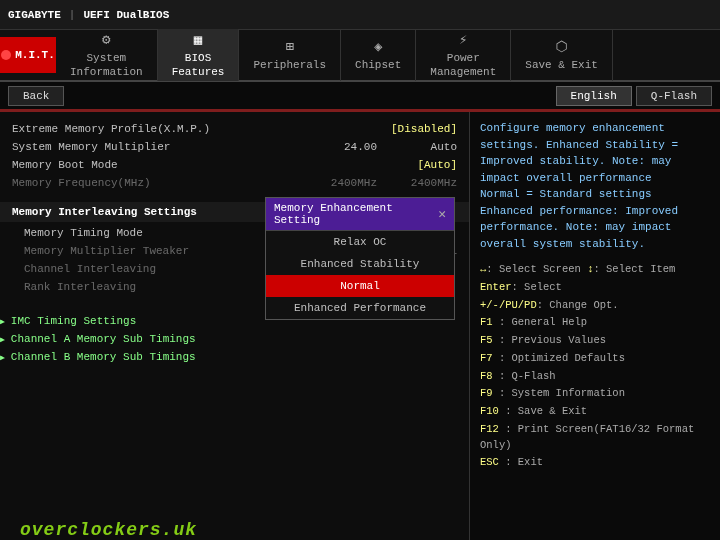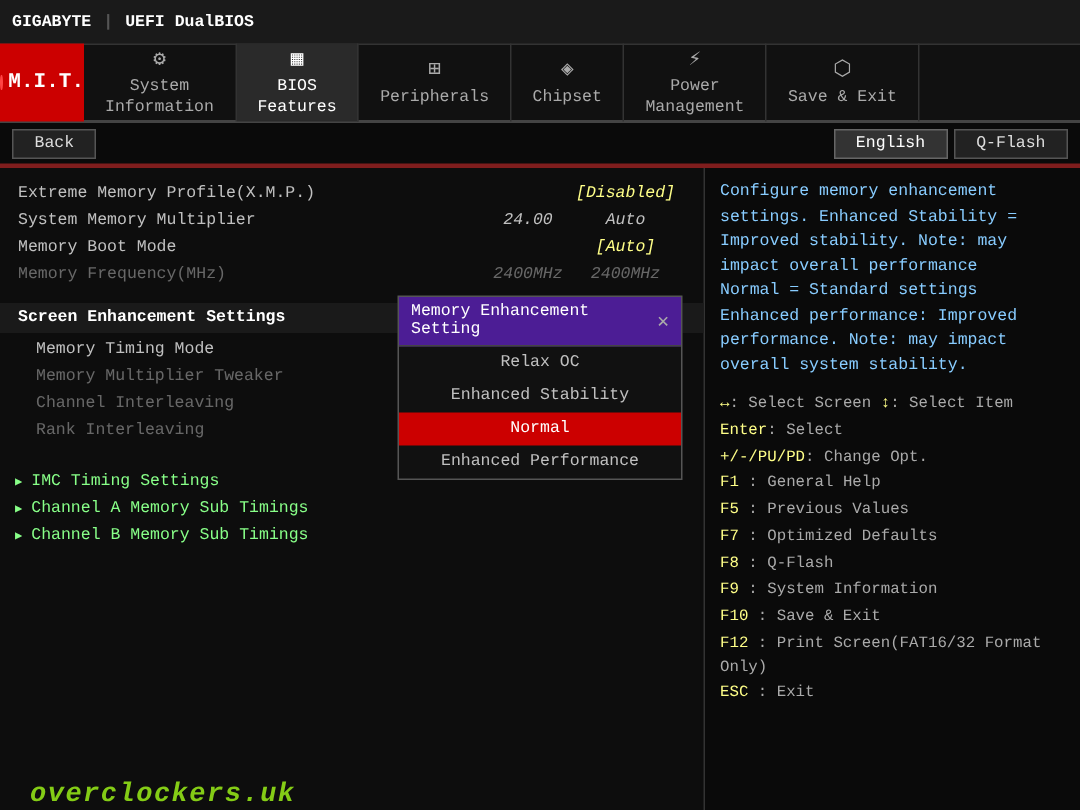--- a/index.html
+++ b/index.html
@@ -35,25 +35,25 @@
       height: 52px;
       display: flex;
       align-items: center;
       border-bottom: 2px solid #444;
     }
     .mit-btn {
       background: #cc0000;
       color: #fff;
       border: none;
       width: 56px;
-      height: 52px;
+      height: 36px;
       display: flex;
       align-items: center;
       justify-content: center;
-      font-size: 14px;
+      font-size: 11px;
       font-weight: bold;
       cursor: pointer;
       flex-shrink: 0;
     }
     .mit-btn .dot {
       width: 10px;
       height: 10px;
       background: #ff4444;
       border-radius: 50%;
       margin-right: 4px;
@@ -142,22 +142,21 @@
     .setting-row.dimmed { opacity: 0.5; }
     .setting-label {
       color: #c0c0c0;
       font-size: 11px;
       flex: 1;
     }
     .setting-value {
       color: #c0c0c0;
       font-size: 11px;
       min-width: 80px;
-      text-align: center;
-      font-style: italic;
+      text-align: right;
     }
     .setting-value.bracket {
       color: #ffff88;
     }
     .setting-value.auto { color: #c0c0c0; }
 
     .section-header {
       display: flex;
       align-items: center;
       padding: 4px 12px;
@@ -167,21 +166,21 @@
     .section-header .setting-label { color: #fff; font-weight: bold; }
     .section-header .setting-value { color: #ffff88; }
 
     .sub-item {
       padding-left: 24px;
     }
 
     .collapsible-row {
       display: flex;
       align-items: center;
-      padding: 3px 10px;
+      padding: 3px 0;
       color: #88ff88;
       font-size: 11px;
       cursor: pointer;
       text-align: center;
     }
     .collapsible-row::before {
       content: '▶';
       margin-right: 6px;
       font-size: 8px;
     }
@@ -333,21 +332,21 @@
 
     <div class="setting-row dimmed">
       <span class="setting-label">Memory Frequency(MHz)</span>
       <span class="setting-value" style="min-width:50px;">2400MHz</span>
       <span class="setting-value">2400MHz</span>
     </div>
 
     <div class="empty-row"></div>
 
     <div class="section-header">
-      <span class="setting-label">Screen Enhancement Settings</span>
+      <span class="setting-label">Memory Interleaving Settings</span>
       <span class="setting-value bracket">[Normal]</span>
     </div>
 
     <div class="setting-row sub-item">
       <span class="setting-label">Memory Timing Mode</span>
     </div>
 
 
     <div class="setting-row sub-item dimmed">
       <span class="setting-label">Memory Multiplier Tweaker</span>

